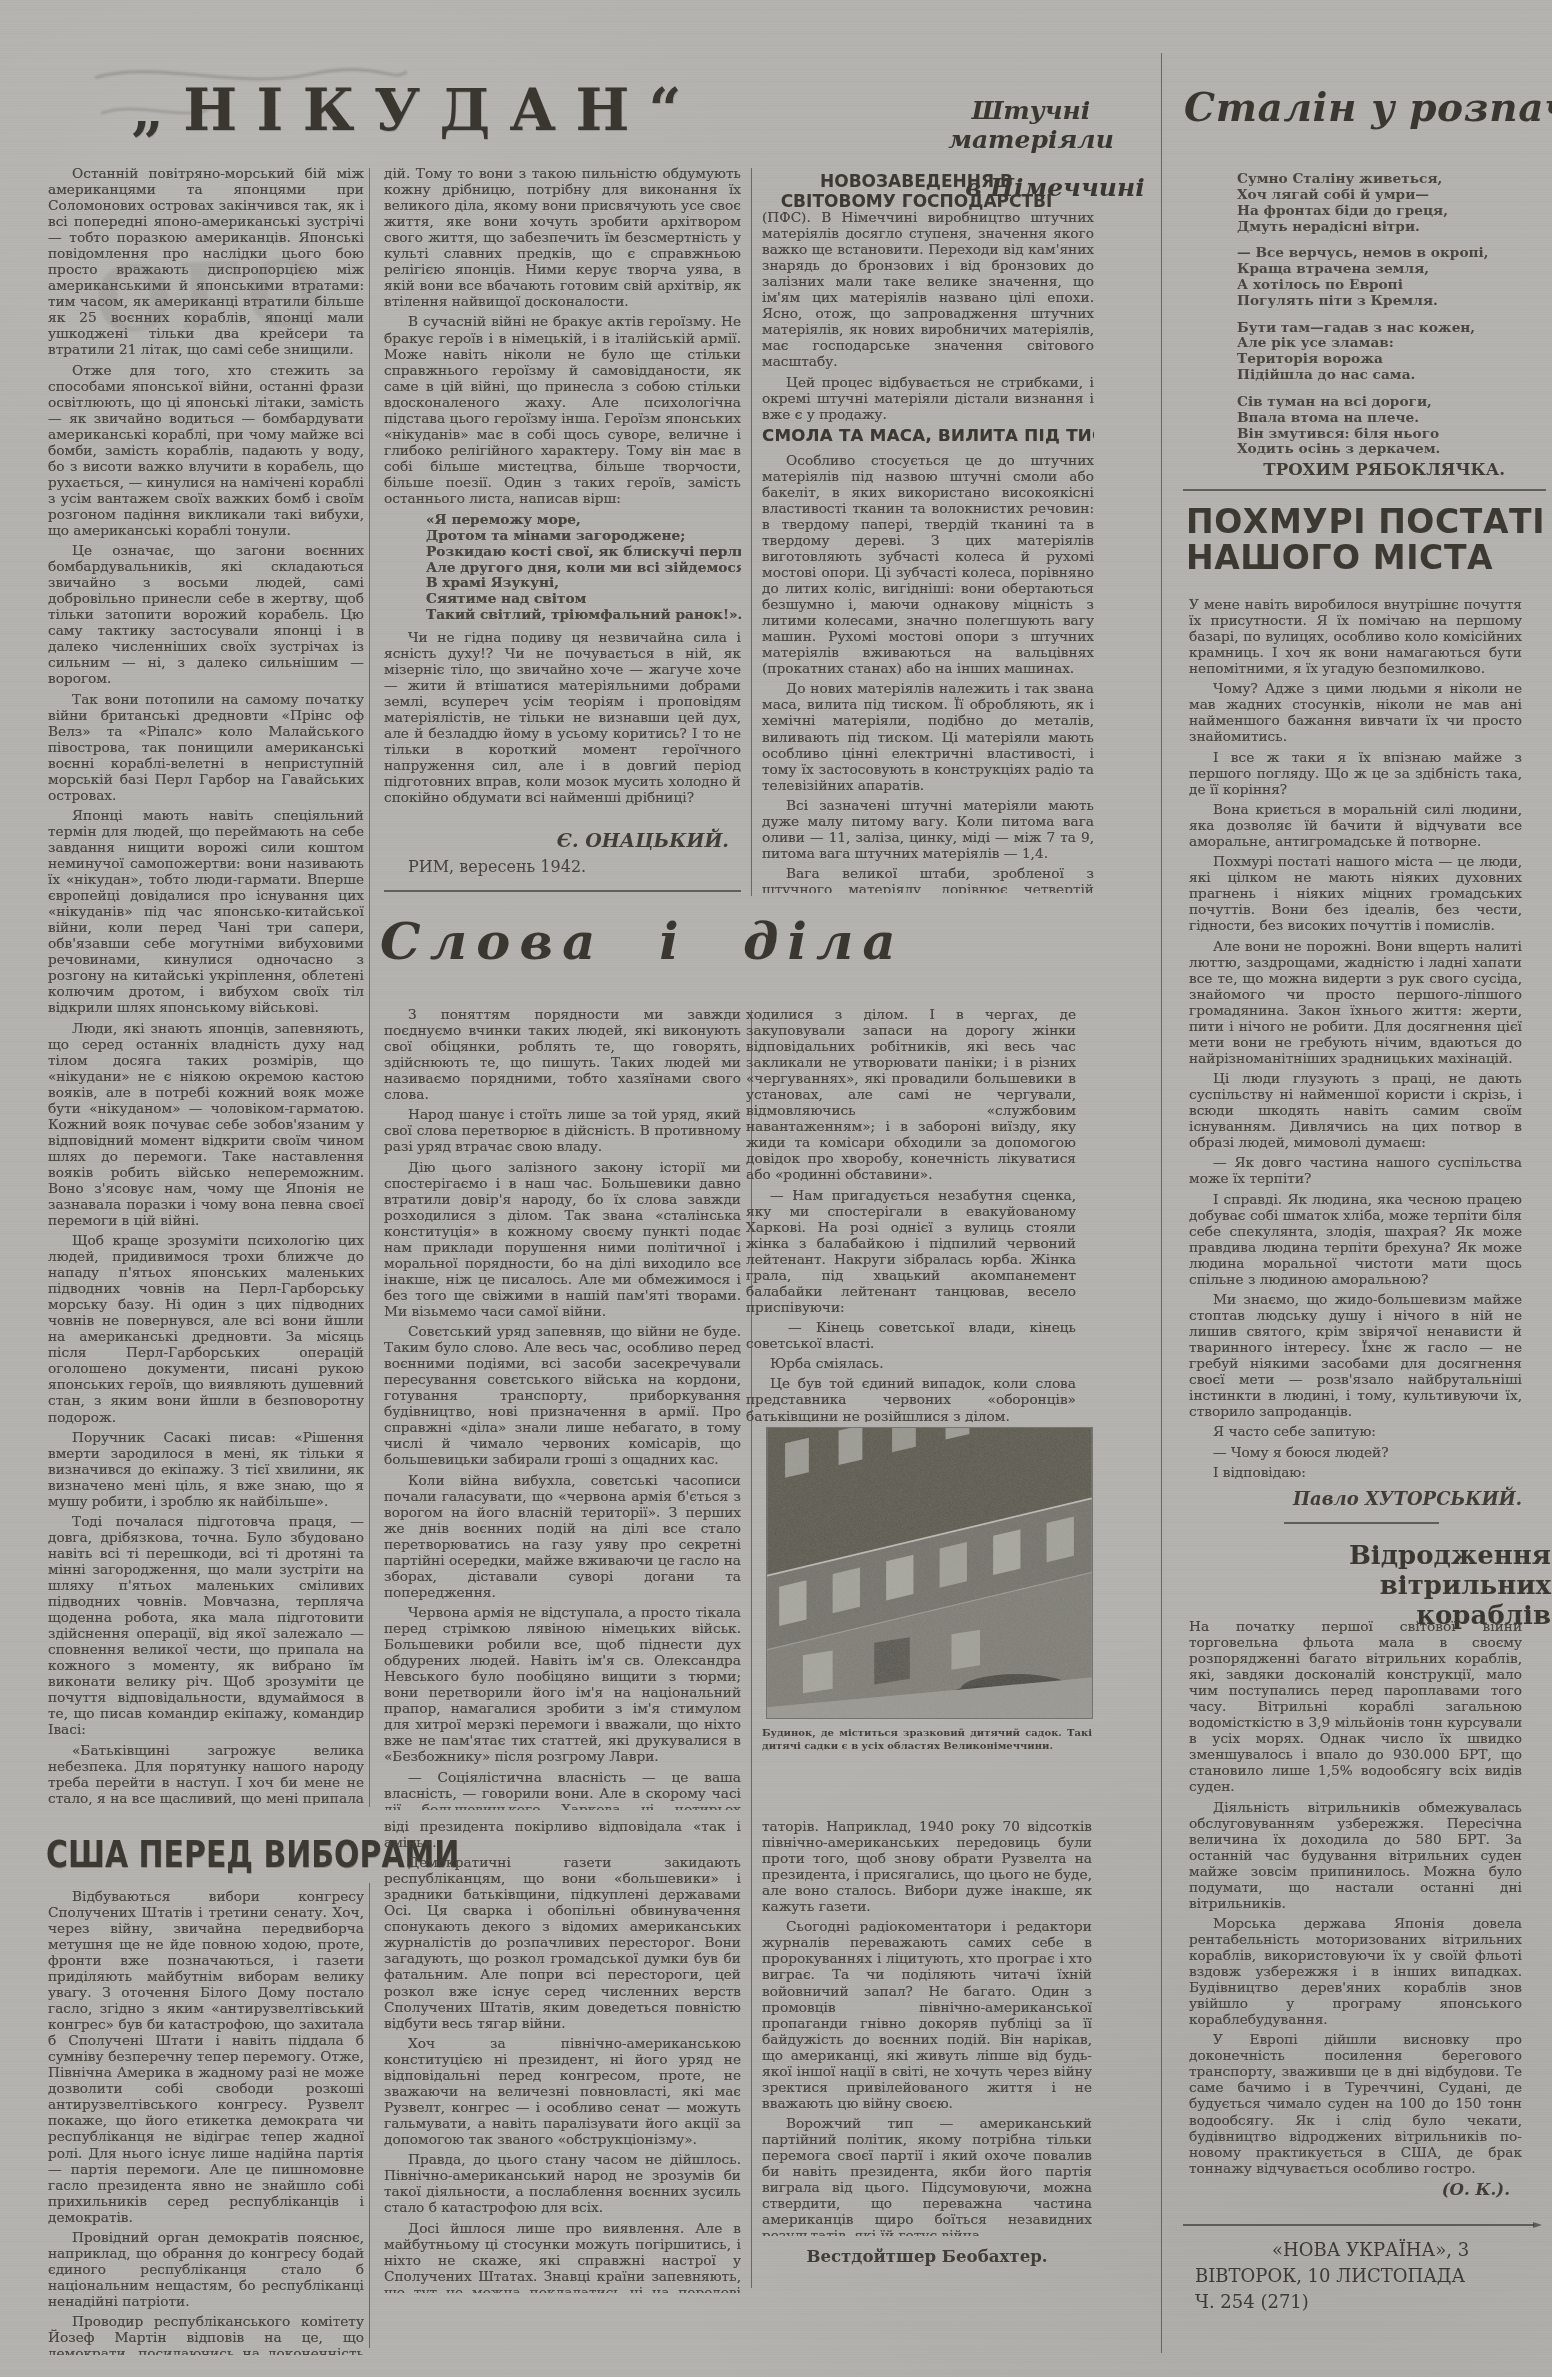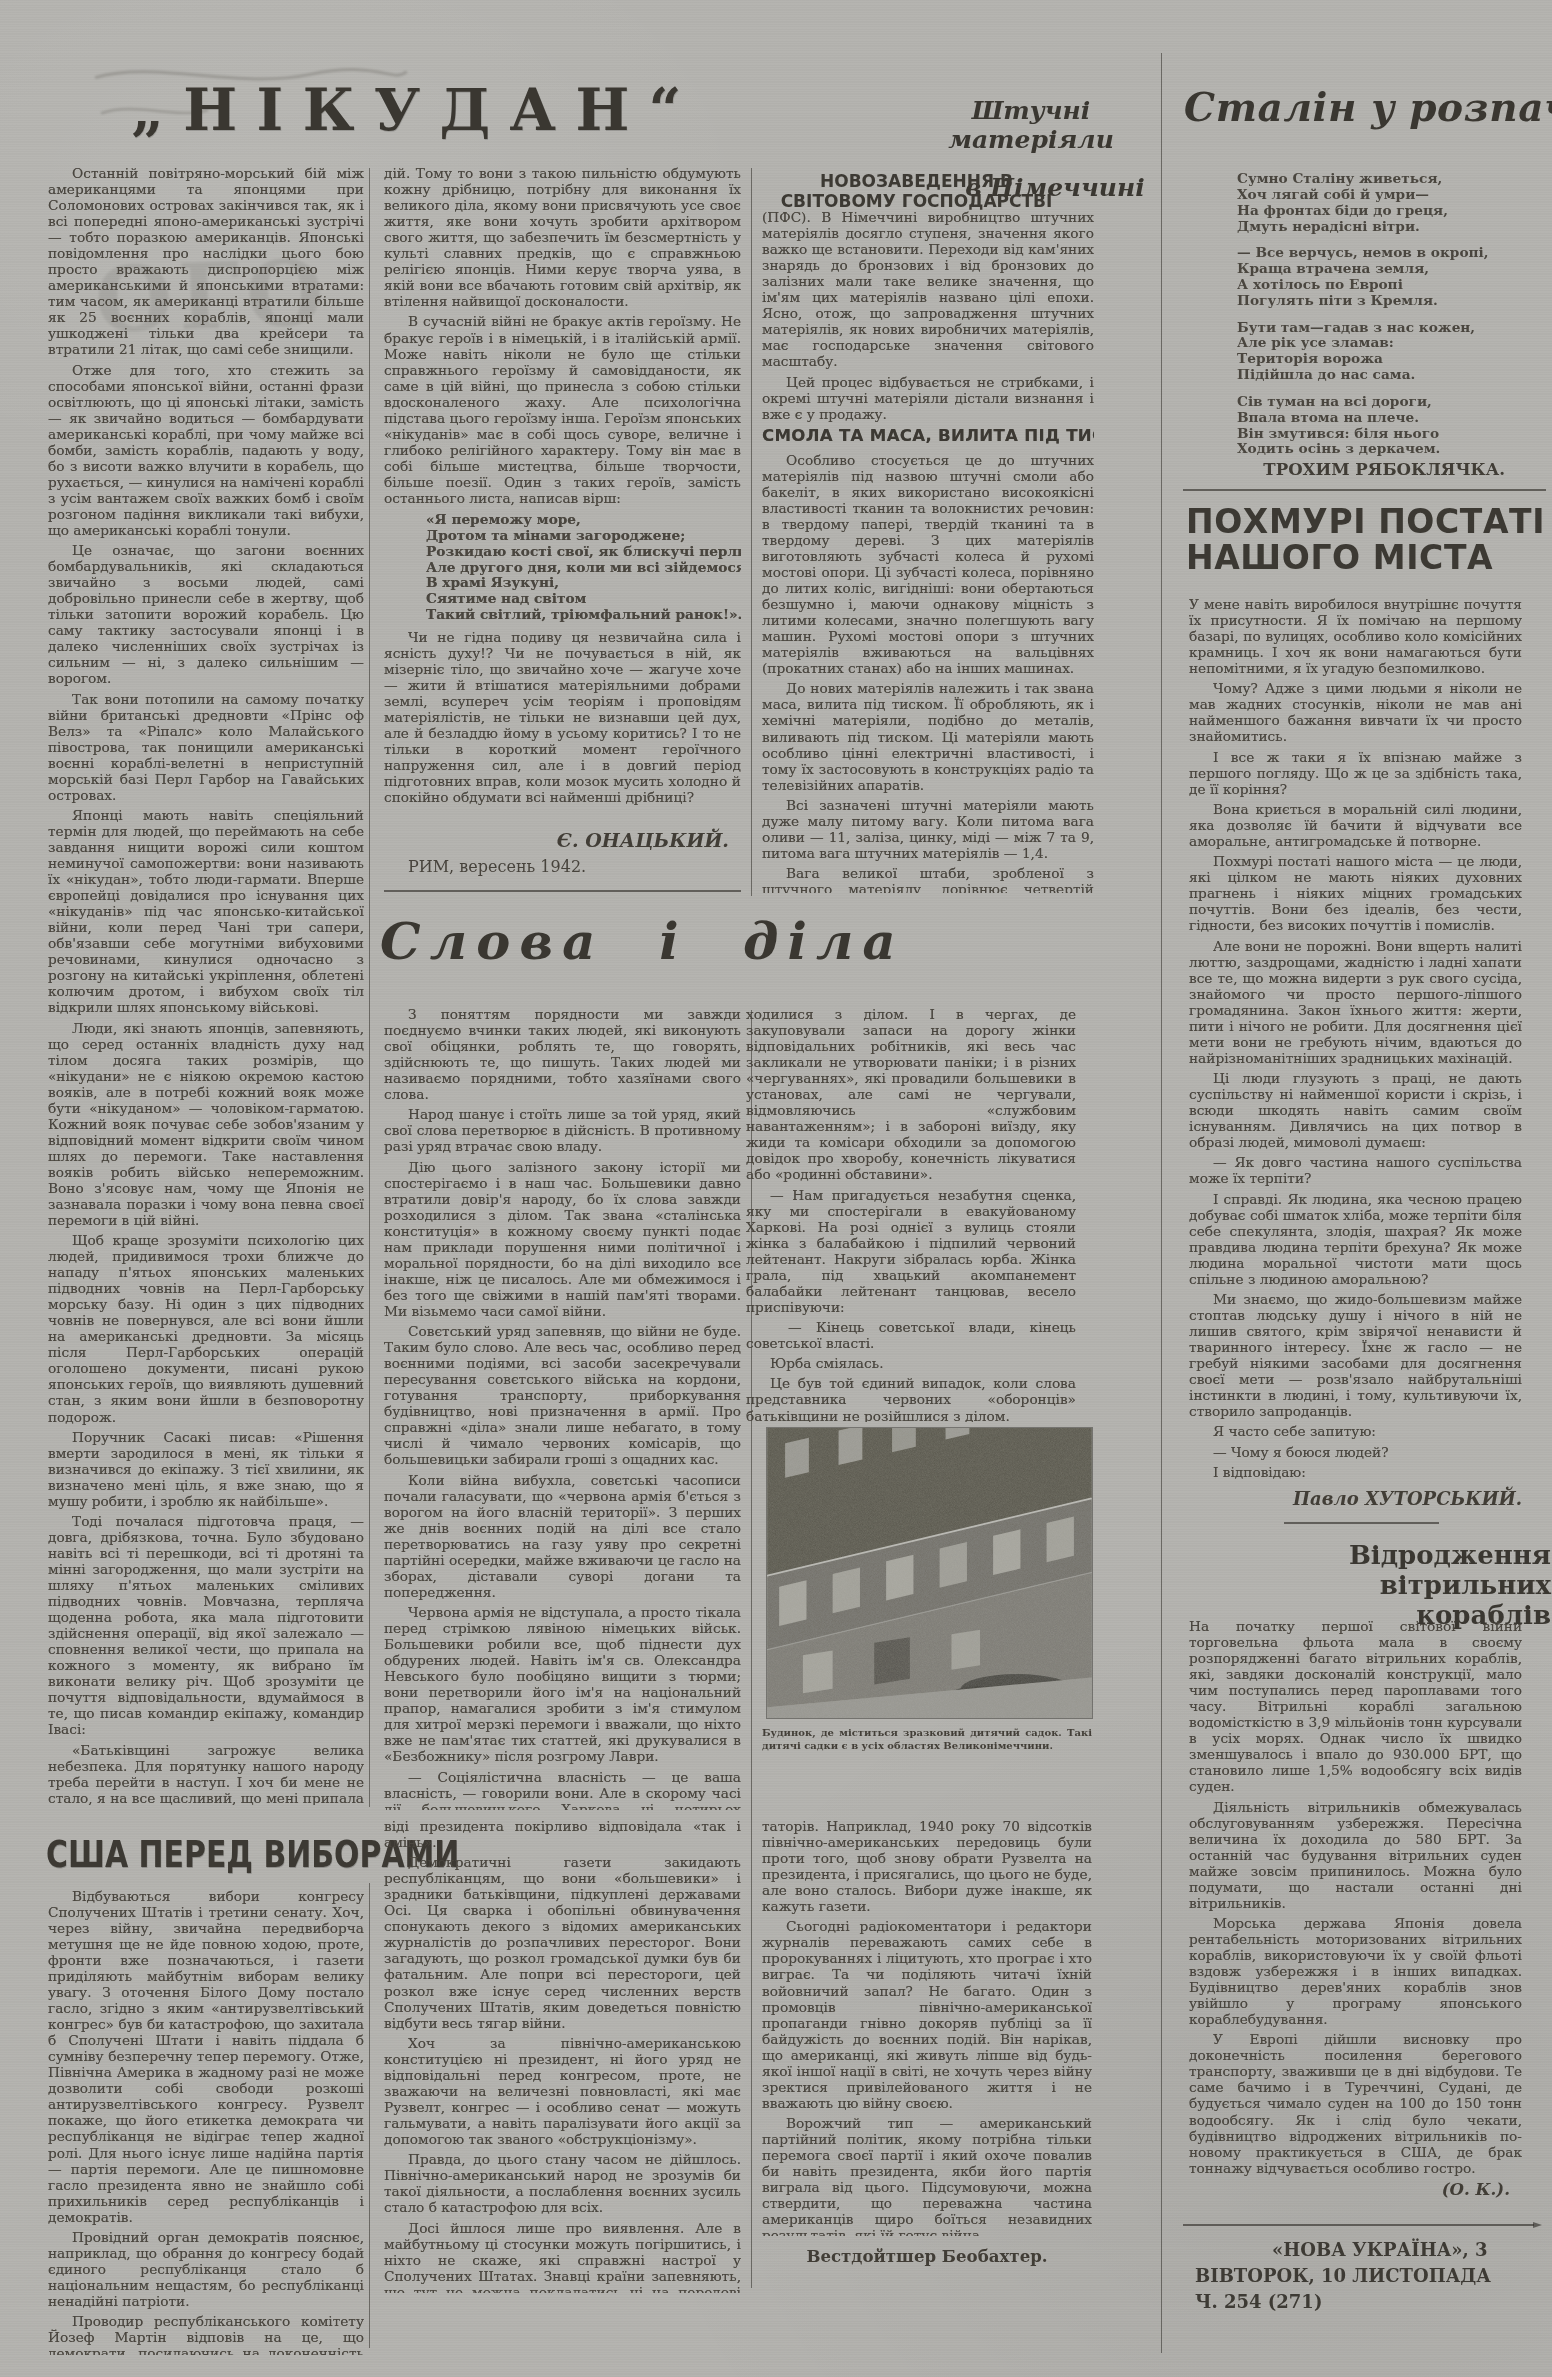--- a/index.html
+++ b/index.html
@@ -30,21 +30,21 @@
   .usa-title{font-size:34px;white-space:nowrap;transform:scaleX(.88) scaleY(1.1);transform-origin:left top;
     text-shadow:0.6px 0.6px 0 rgba(0,0,0,.2);}
   .vitr-title{font-size:26px;text-align:right;line-height:1.15;}
   .poem{font-size:13.7px;line-height:1.16;color:#4a463f;}
   .poem .line{white-space:nowrap;font-weight:bold;}
   .stanza{margin-bottom:10.7px;}
   .byline{font-weight:700;font-size:16.6px;text-align:right;color:#413d36;}
   .byline-italic{font-style:italic;}
   .quoteblock{margin:6px 0 6px 42px;text-indent:0;}
   .caption{font-weight:700;font-size:10px;line-height:1.25;text-align:justify;color:#433f38;}
-  .footerline{font-weight:700;font-size:18px;line-height:1.45;color:#3d3a34;}
+  .footerline{font-weight:400;font-size:18px;line-height:1.45;color:#3d3a34;}
   .ghost{font-size:89px;font-weight:700;opacity:.10;filter:blur(1.2px);color:#30302c;
     transform:rotate(-2deg);letter-spacing:6px;}
   .smudge{position:absolute;opacity:.28;filter:blur(0.9px);}
   .photo-wrap{position:absolute;outline:0.6px solid rgba(50,48,43,.5);filter:contrast(.96) brightness(1.01);}
   .arrowhead{position:absolute;width:0;height:0;border-left:9.5px solid rgba(46,43,38,.62);
     border-top:3.6px solid transparent;border-bottom:3.6px solid transparent;}
 </style>
 </head>
 <body>
 

